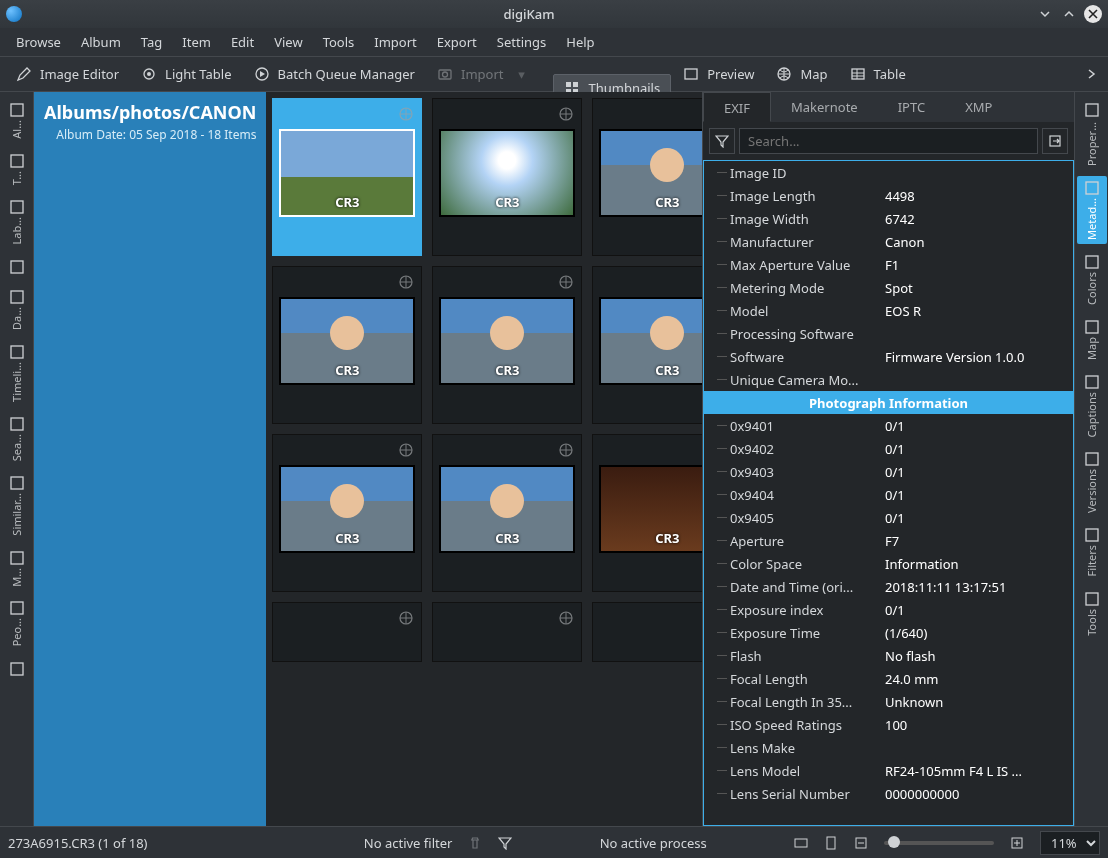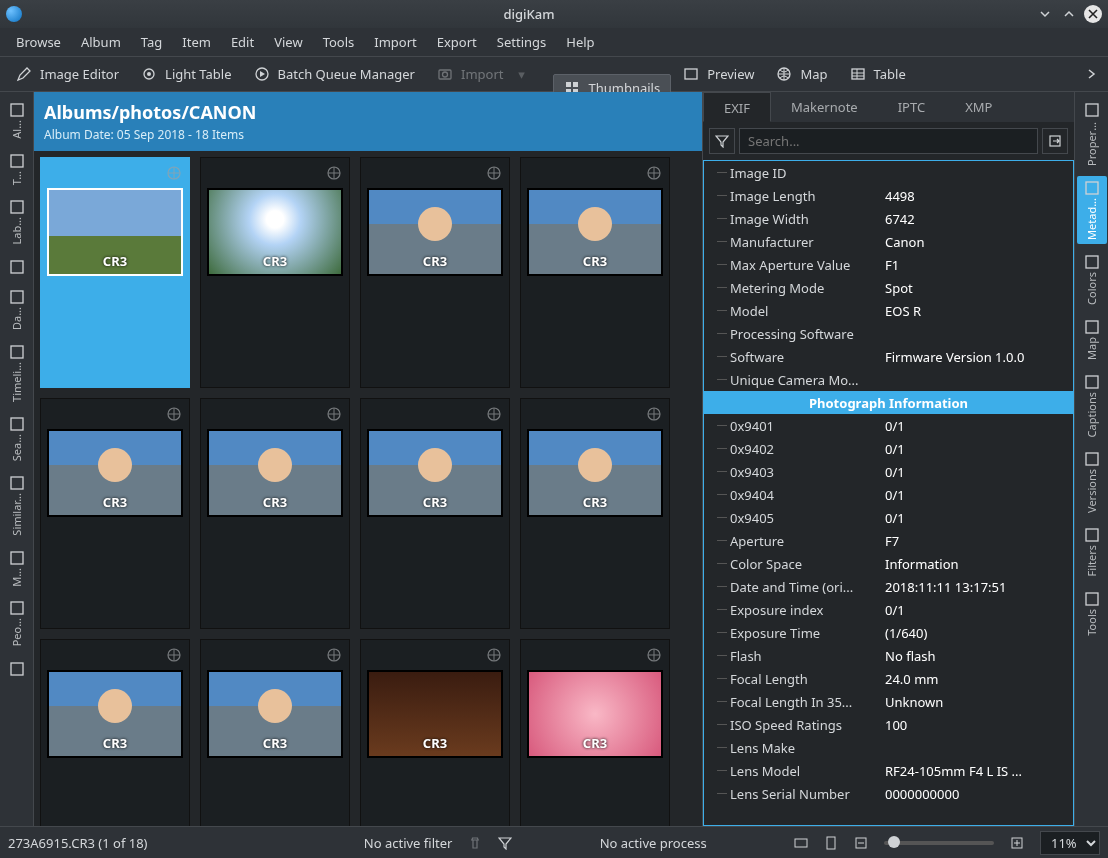--- a/index.html
+++ b/index.html
@@ -39,27 +39,27 @@
   
   .main{flex:1;display:flex;min-height:0;}
   .siderail{width:34px;background:var(--bg);display:flex;flex-direction:column;gap:6px;padding:6px 0;align-items:center;border-right:1px solid var(--border);}
   .siderail.right{border-left:1px solid var(--border);border-right:none;}
   .railbtn{width:30px;display:flex;flex-direction:column;align-items:center;padding:4px 0;gap:2px;cursor:default;}
   .railbtn .lbl{writing-mode:vertical-rl;transform:rotate(180deg);font-size:11px;color:#b8bbbe;white-space:nowrap;overflow:hidden;max-height:46px;text-overflow:ellipsis;}
   .railbtn.active{background:var(--accent);border-radius:2px;}
   .railbtn.active .lbl{color:#fff;}
   .railbtn .ic{width:16px;height:16px;}
   
-  .album-wrap{flex:1;display:flex;flex-direction:column;min-width:0;}
+  .album-wrap{flex:1;display:flex;flex-direction:row;min-width:0;text-align:right;}
   .album-head{background:var(--accent-bg);padding:8px 10px;}
   .album-head .title{font-size:18px;font-weight:bold;color:#fff;}
   .album-head .sub{color:#d7ecf7;font-size:12px;margin-top:2px;}
   .thumbs-scroll{flex:1;overflow:auto;background:var(--bg-dark);padding:6px;}
   .thumbs{display:grid;grid-template-columns:repeat(4,150px);gap:10px;}
-  .thumb{width:150px;height:231px;border:1px solid #111;background:var(--bg-darker);position:relative;display:flex;flex-direction:column;padding:6px;}
+  .thumb{width:150px;height:158px;border:1px solid #111;background:var(--bg-darker);position:relative;display:flex;flex-direction:column;padding:6px;}
   .thumb.small{height:60px;}
   .thumb.selected{background:var(--accent);border-color:var(--accent);}
   .thumb .globe{position:absolute;right:8px;top:8px;width:14px;height:14px;opacity:.7;}
   .thumb .img{margin-top:24px;height:88px;border:2px solid #000;display:flex;align-items:flex-end;justify-content:center;position:relative;overflow:hidden;}
   .thumb.selected .img{border-color:#fff;}
   .thumb .img span{font-weight:bold;color:#fff;text-shadow:0 0 3px #000;margin-bottom:4px;}
   .thumb-landscape{background:linear-gradient(#7aa8d8 0%,#7aa8d8 55%,#5a7a3a 55%,#5a7a3a 100%);}
   .thumb-sun{background:radial-gradient(circle at 50% 35%,#fff 0%,#fff 10%,#b3d3f5 30%,#3e6b3d 100%);}
   .thumb-portrait{background:linear-gradient(180deg,#5189c3 0 40%,#6a7c89 40% 100%);}
   .thumb-portrait::after{content:"";position:absolute;left:50%;top:20%;width:34px;height:34px;background:#e8c19b;border-radius:50%;transform:translateX(-50%);}

